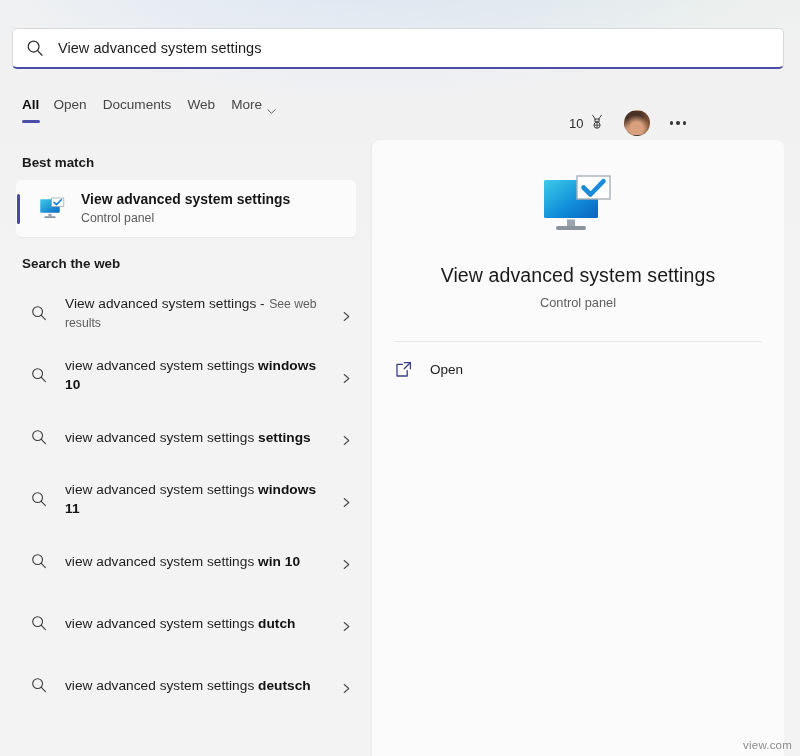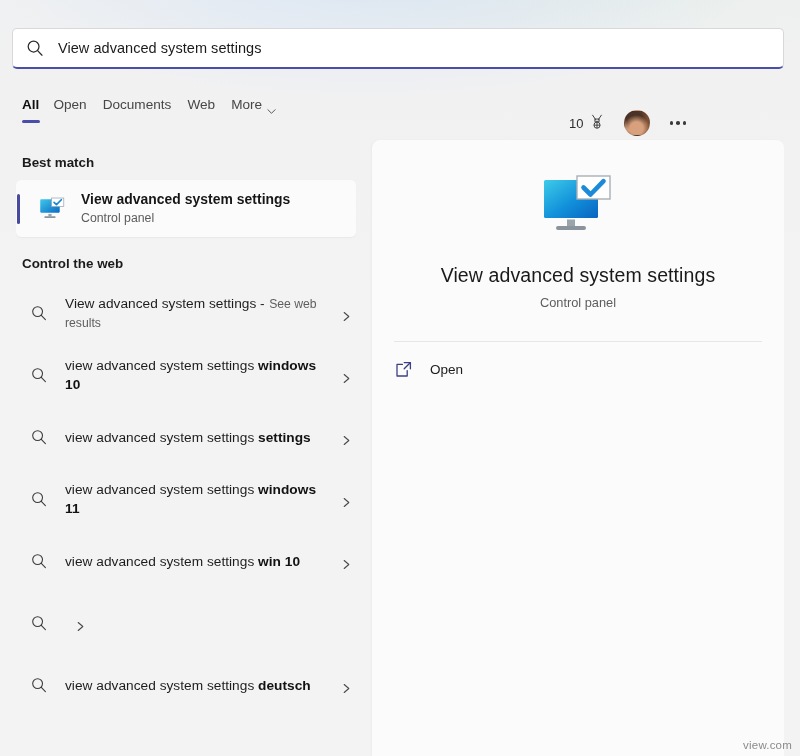--- a/index.html
+++ b/index.html
@@ -321,21 +321,21 @@
           <rect x="15.5" y="1.5" width="15" height="10.5" fill="#ffffff" stroke="#9aa4ad" stroke-width="0.9"></rect>
           <polyline points="18.5,6.8 21.5,9.6 27.5,3.6" fill="none" stroke="#1787d6" stroke-width="2.1" stroke-linecap="round" stroke-linejoin="round"></polyline>
         </svg>
       </span>
       <span class="row-texts">
         <span class="row-title">View advanced system settings</span>
         <span class="row-sub">Control panel</span>
       </span>
     </div>
 
-    <div class="section-head web">Control the web</div>
+    <div class="section-head web">Search the web</div>
 
     <div class="web-list">
 
       <div class="web-row">
         <span class="mag">
           <svg viewBox="0 0 18 18" width="18" height="18">
             <circle cx="7.6" cy="7.6" r="4.9" fill="none" stroke="#3b3b3b" stroke-width="1.1"></circle>
             <line x1="11.3" y1="11.3" x2="15.4" y2="15.6" stroke="#3b3b3b" stroke-width="1.1" stroke-linecap="round"></line>
           </svg>
         </span>
@@ -417,20 +417,23 @@
           </svg>
         </span>
       </div>
 
       <div class="web-row">
         <span class="mag">
           <svg viewBox="0 0 18 18" width="18" height="18">
             <circle cx="7.6" cy="7.6" r="4.9" fill="none" stroke="#3b3b3b" stroke-width="1.1"></circle>
             <line x1="11.3" y1="11.3" x2="15.4" y2="15.6" stroke="#3b3b3b" stroke-width="1.1" stroke-linecap="round"></line>
           </svg>
+        </span>
+        <span class="texts">
+          <span class="q"><span>view advanced system settings</span> <b>dutch</b></span>
         </span>
         <span class="chev">
           <svg viewBox="0 0 11 11" width="11" height="11">
             <polyline points="3.2,1.5 7.8,5.5 3.2,9.5" fill="none" stroke="#494949" stroke-width="1.1" stroke-linecap="round" stroke-linejoin="round"></polyline>
           </svg>
         </span>
       </div>
 
       <div class="web-row">
         <span class="mag">

